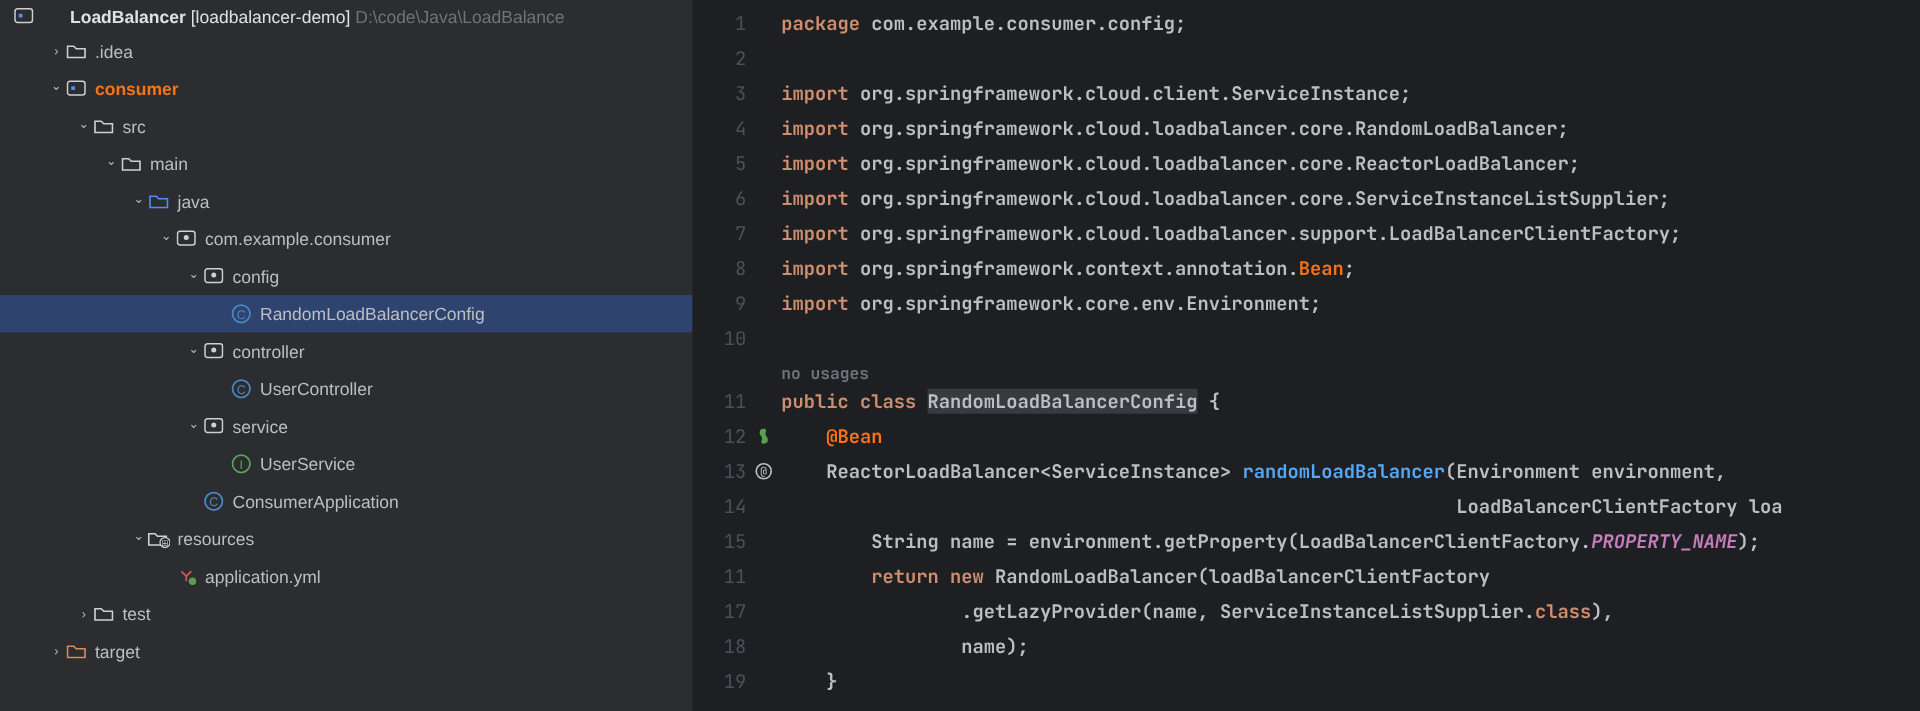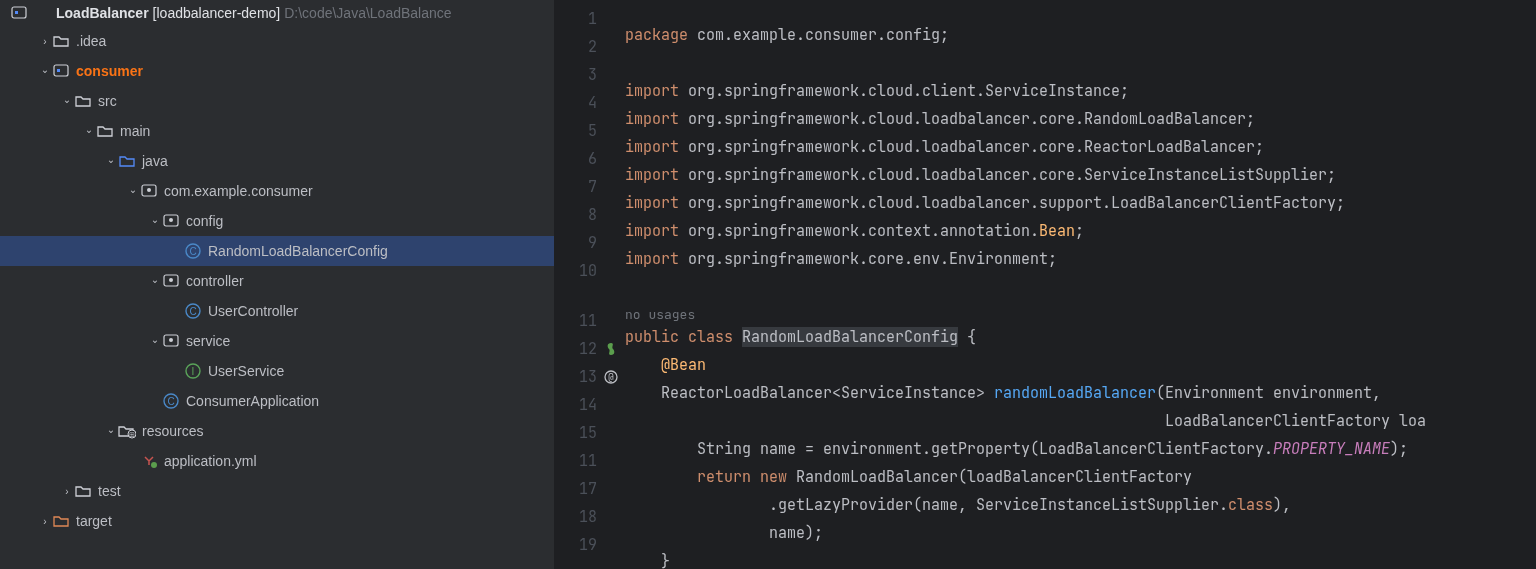--- a/index.html
+++ b/index.html
@@ -10,25 +10,25 @@
 .proj-root .palias { color:#dfe1e5;text-align:center; }
 .proj-root .ppath { color:#6f737a; }
 .tree-row { display:flex; align-items:center; height:30px; white-space:nowrap; cursor:pointer; }
 .chev { width:14px; display:inline-flex; justify-content:center; color:#bcbec4; font-size:10px; }
 .icon { width:18px; height:18px; display:inline-flex; align-items:center; justify-content:center; margin-right:6px; }
 .label { color:#bcbec4; }
 .editor { flex:1; height:100%; background:#1e1f22; display:flex; font-family:"JetBrains Mono","Consolas",monospace; font-size:15px; line-height:28px; position:relative; overflow:hidden; }
 .gutter { width:70px; text-align:right; color:#4b5059; padding-top:5px; user-select:none; }
 .gutter .ln { height:28px; padding-right:28px; position:relative; }
 .gmark { position:absolute; right:6px; top:6px; width:16px; height:16px; }
-.code { flex:1; padding-top:21px; white-space:pre; overflow:hidden; }
+.code { flex:1; padding-top:5px; white-space:pre; overflow:hidden;font-weight:bold; }
 .code .cl { height:28px; }
 .kw { color:#cf8e6d; }
 .str, .pkg, .txt { color:#bcbec4; }
-.ann { color:#fdba74; }
+.ann { color:#f97316; }
 .cls { color:#bcbec4; }
 .mname { color:#56a8f5; }
 .field { color:#c77dbb; font-style:italic; }
 .hint { color:#6f737a; font-size:13px; }
 .hl { background:#373a3f; }
 .loadb-row-hl { background:#2e436e; }
 .watermark { position:absolute; bottom:4px; right:10px; color:#a7a9ad; font-size:13px; font-family:"Segoe UI",sans-serif; pointer-events:none; }
 
 
 svg { display:block; }

